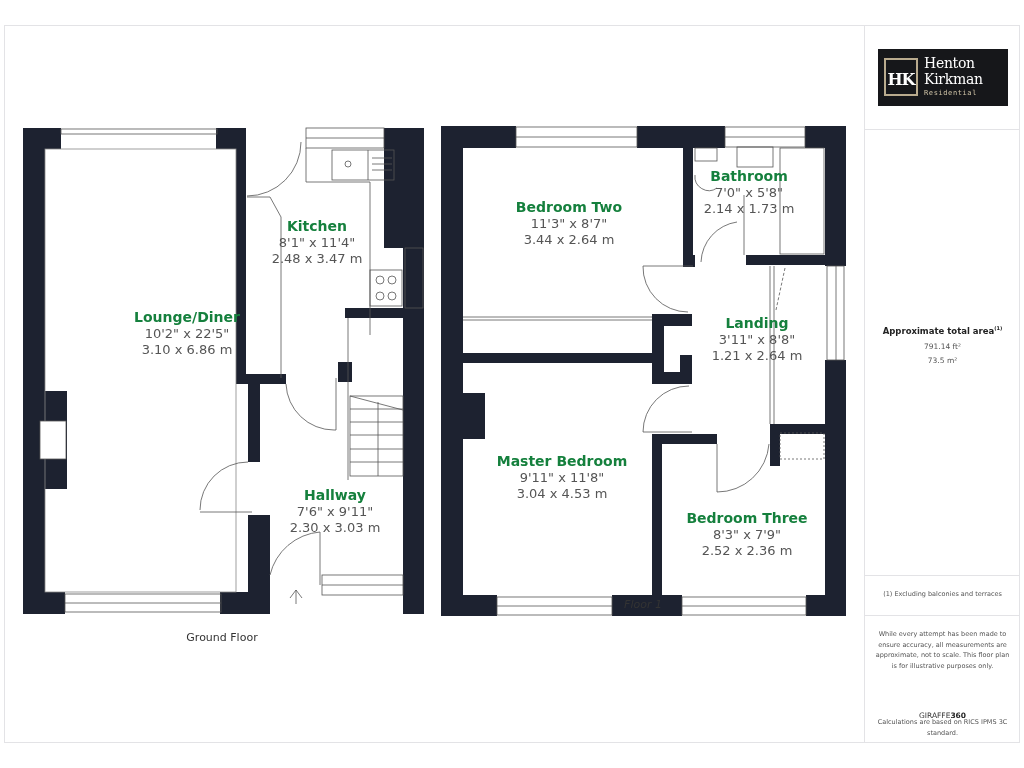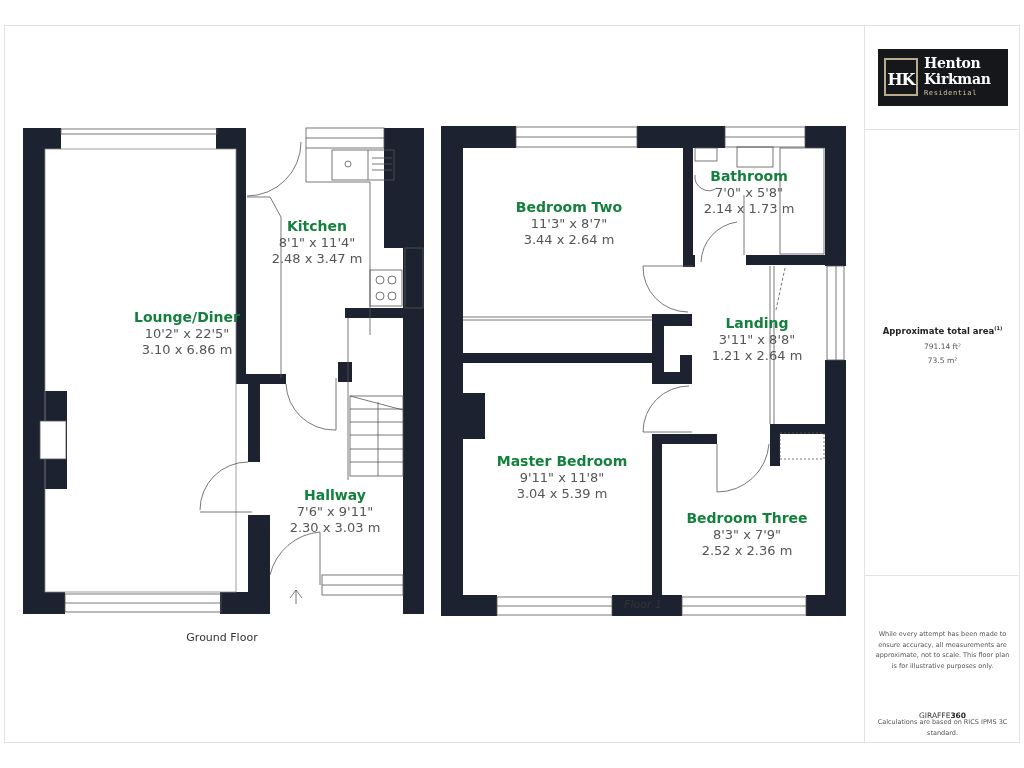--- a/index.html
+++ b/index.html
@@ -4,21 +4,21 @@
 <style>
   html,body{margin:0;padding:0;background:#ffffff;}
   body{width:1024px;height:768px;position:relative;overflow:hidden;font-family:"DejaVu Sans","Liberation Sans",sans-serif;}
   .frame{position:absolute;left:4px;top:25px;width:1016px;height:718px;border:1px solid #e3e3e6;box-sizing:border-box;}
   .plan-svg{position:absolute;left:0;top:0;width:1024px;height:768px;}
   .side{position:absolute;left:864px;top:25px;width:156px;height:718px;border-left:1px solid #e3e3e6;box-sizing:border-box;}
   .logo-cell{position:absolute;left:0;top:0;width:155px;height:104px;border-bottom:1px solid #e3e3e6;}
   .logo{position:absolute;left:13px;top:24px;width:130px;height:57px;background:#16171a;}
   .logo-mark{position:absolute;left:6px;top:9px;width:34px;height:38px;border:2px solid #b9ab8e;box-sizing:border-box;background:#16171a;}
   .logo-mark span{position:absolute;left:0;right:0;top:10px;text-align:center;color:#fff;font-family:"DejaVu Serif","Liberation Serif",serif;font-weight:bold;font-size:16px;letter-spacing:-1px;}
-  .logo-name{position:absolute;left:46px;top:6px;color:#ffffff;font-family:"DejaVu Serif","Liberation Serif",serif;font-weight:bold;font-size:14px;line-height:16px;letter-spacing:-0.3px;}
+  .logo-name{position:absolute;left:46px;top:6px;color:#ffffff;font-family:"DejaVu Serif","Liberation Serif",serif;font-weight:normal;font-size:14px;line-height:16px;letter-spacing:-0.3px;}
   .logo-sub{position:absolute;left:46px;top:40px;color:#cfc3a6;font-family:"DejaVu Sans Mono","Liberation Mono",monospace;font-size:7px;letter-spacing:0.6px;}
   .area-cell{position:absolute;left:0;top:104px;width:155px;height:446px;border-bottom:1px solid #e3e3e6;}
   .area-title{position:absolute;left:0;right:0;top:196px;text-align:center;font-size:8.5px;font-weight:bold;color:#222;}
   .area-title sup{font-size:5px;}
   .area-ft{position:absolute;left:0;right:0;top:213px;text-align:center;font-size:7.5px;color:#555;}
   .area-m{position:absolute;left:0;right:0;top:227px;text-align:center;font-size:7.5px;color:#555;}
   .note-cell{position:absolute;left:0;top:550px;width:155px;height:40px;border-bottom:1px solid #e3e3e6;}
   .note{position:absolute;left:0;right:0;top:15px;text-align:center;font-size:6.5px;color:#555;}
   .disc-cell{position:absolute;left:0;top:590px;width:155px;height:127px;}
   .disc{position:absolute;left:10px;right:10px;top:14px;text-align:center;font-size:6.5px;line-height:10.5px;color:#555;}
@@ -197,21 +197,21 @@
   <div class="room-dim">2.14 x 1.73 m</div>
 </div>
 <div class="room-label" style="left:757px;top:315px;">
   <div class="room-name">Landing</div>
   <div class="room-dim">3'11" x 8'8"</div>
   <div class="room-dim">1.21 x 2.64 m</div>
 </div>
 <div class="room-label" style="left:562px;top:453px;">
   <div class="room-name">Master Bedroom</div>
   <div class="room-dim">9'11" x 11'8"</div>
-  <div class="room-dim">3.04 x 5.39 m</div>
+  <div class="room-dim">3.04 x 4.53 m</div>
 </div>
 <div class="room-label" style="left:747px;top:510px;">
   <div class="room-name">Bedroom Three</div>
   <div class="room-dim">8'3" x 7'9"</div>
   <div class="room-dim">2.52 x 2.36 m</div>
 </div>
 
 <div class="floor-label" style="left:222px;top:631px;">Ground Floor</div>
 <div class="floor-label" style="left:643px;top:598px;font-style:italic;">Floor 1</div>
 
@@ -226,18 +226,21 @@
         <div>Kirkman</div>
       </div>
       <div class="logo-sub">Residential</div>
     </div>
   </div>
   <div class="area-cell">
     <div class="area-title"><span>Approximate total area</span><sup>(1)</sup></div>
     <div class="area-ft">791.14 ft²</div>
     <div class="area-m">73.5 m²</div>
   </div>
+  <div class="note-cell">
+    <div class="note">(1) Excluding balconies and terraces</div>
+  </div>
   <div class="disc-cell">
     <div class="disc">While every attempt has been made to ensure accuracy, all measurements are approximate, not to scale. This floor plan is for illustrative purposes only.</div>
     <div class="calc">Calculations are based on RICS IPMS 3C standard.</div>
     <div class="brand"><span>GIRAFFE</span><b>360</b></div>
   </div>
 </div>
 
 </body></html>

